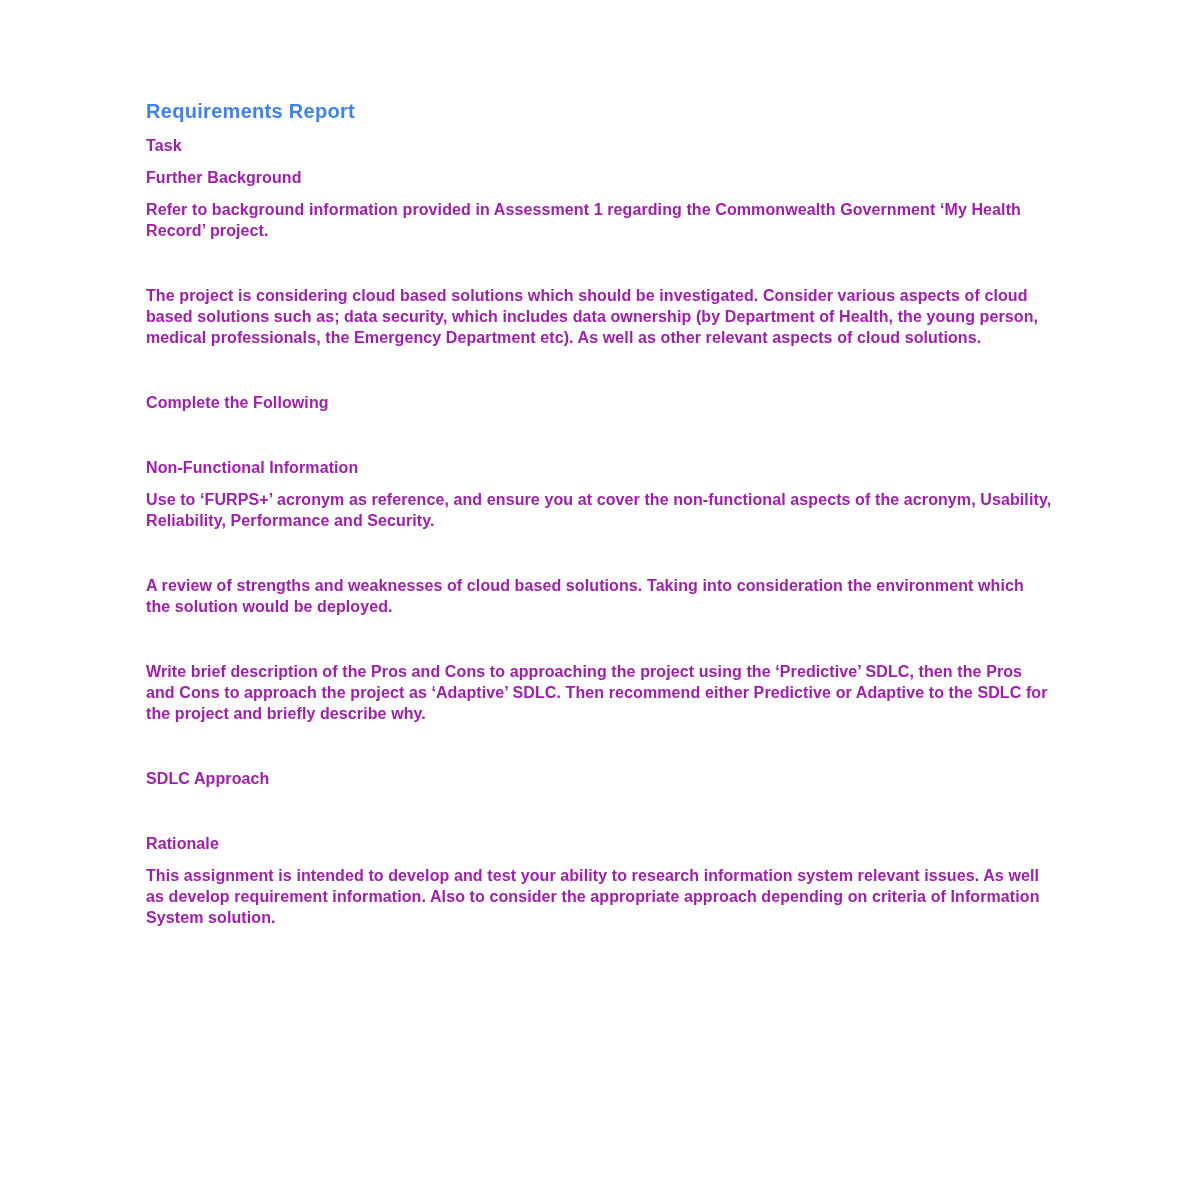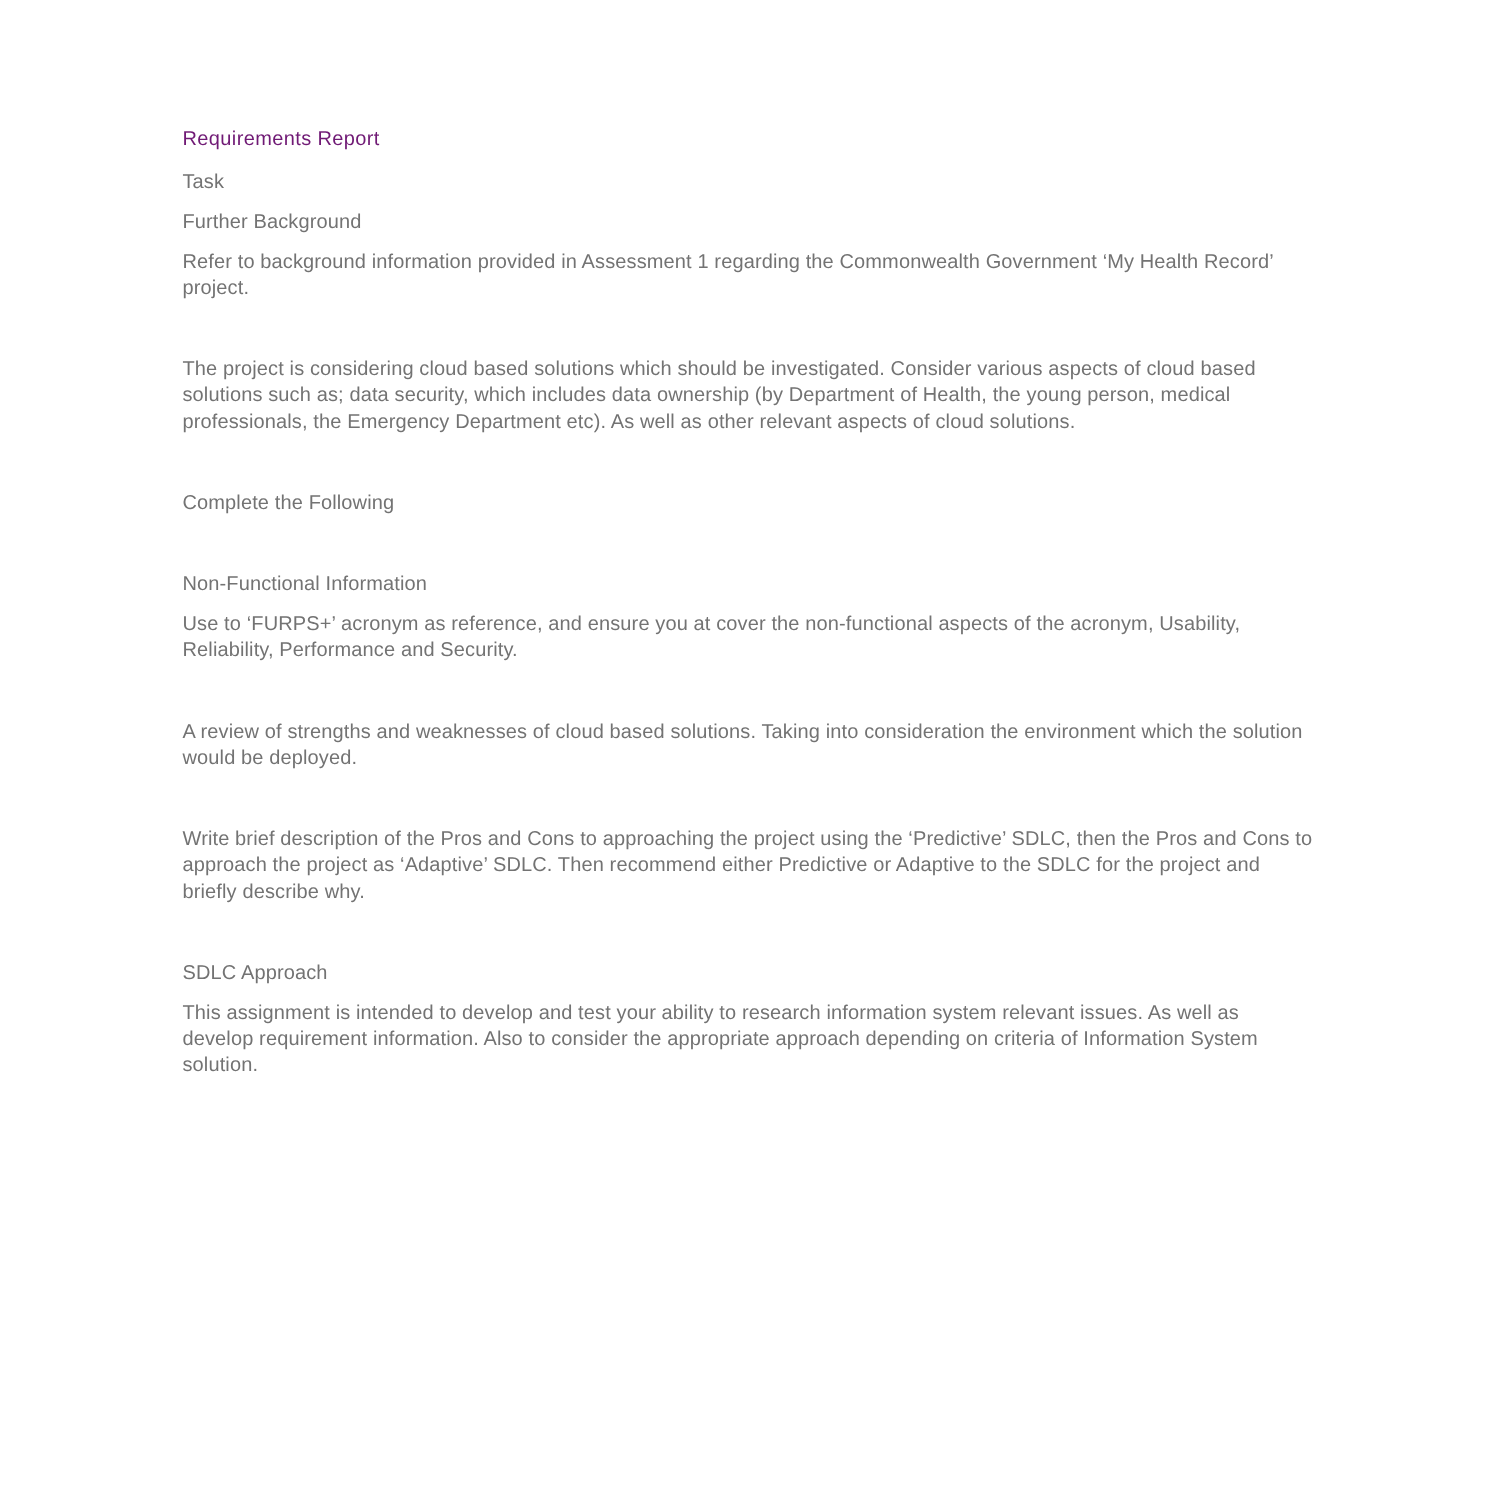--- a/index.html
+++ b/index.html
@@ -15,32 +15,33 @@
     overflow: hidden;
   }
   .page {
     position: absolute;
     left: 146px;
     top: 99px;
     width: 906px;
   }
   .doc-title {
     margin: 0 0 11px 0;
-    font-size: 16px;
+    font-size: 20px;
     line-height: 25px;
-    font-weight: normal;
+    font-weight: bold;
     letter-spacing: 0.3px;
-    color: #701a75;
+    color: #3b82f6;
   }
   p.para {
     margin: 0 0 11px 0;
     font-size: 16px;
     line-height: 21px;
-    color: #737373;
+    color: #a21caf;
     letter-spacing: 0.1px;
+    font-weight: bold;
   }
   
   p.para.gap {
     margin-top: 44px;
   }
 </style>
 </head>
 <body>
 
 <div class="page">
@@ -63,16 +64,17 @@
 
   <p class="para">Use to ‘FURPS+’ acronym as reference, and ensure you at cover the non-functional aspects of the acronym, Usability, Reliability, Performance and Security.</p>
 
 
   <p class="para gap">A review of strengths and weaknesses of cloud based solutions. Taking into consideration the environment which the solution would be deployed.</p>
 
   <p class="para gap">Write brief description of the Pros and Cons to approaching the project using the ‘Predictive’ SDLC, then the Pros and Cons to approach the project as ‘Adaptive’ SDLC. Then recommend either Predictive or Adaptive to the SDLC for the project and briefly describe why.</p>
 
   <p class="para gap">SDLC Approach</p>
 
+  <p class="para gap">Rationale</p>
 
   <p class="para">This assignment is intended to develop and test your ability to research information system relevant issues. As well as develop requirement information. Also to consider the appropriate approach depending on criteria of Information System solution.</p>
 
 </div>
 
 </body></html>

